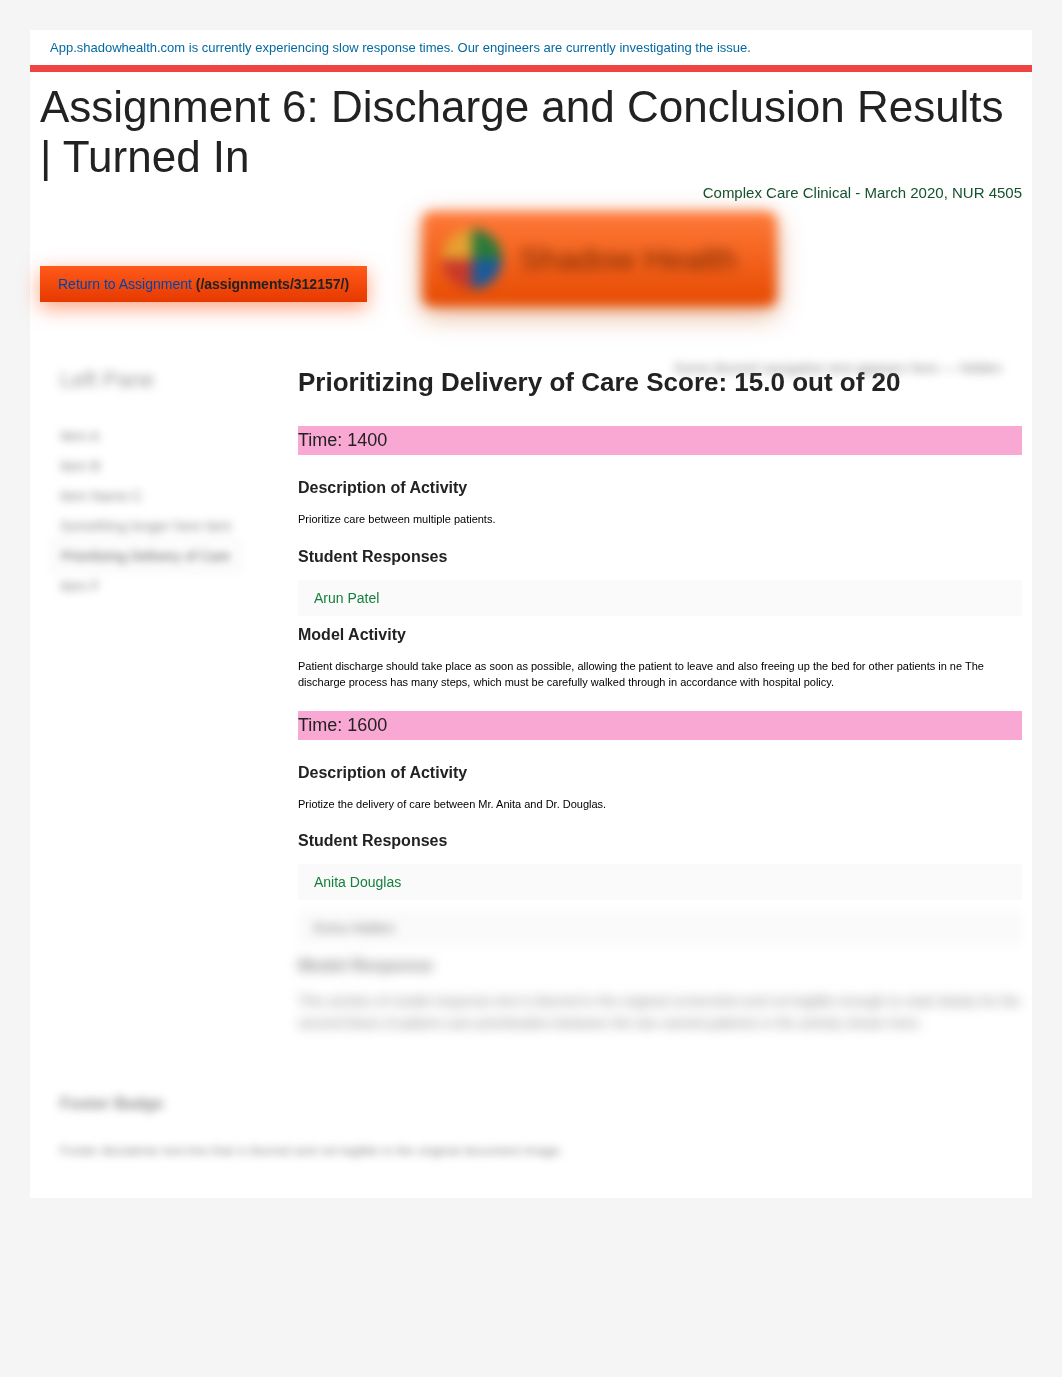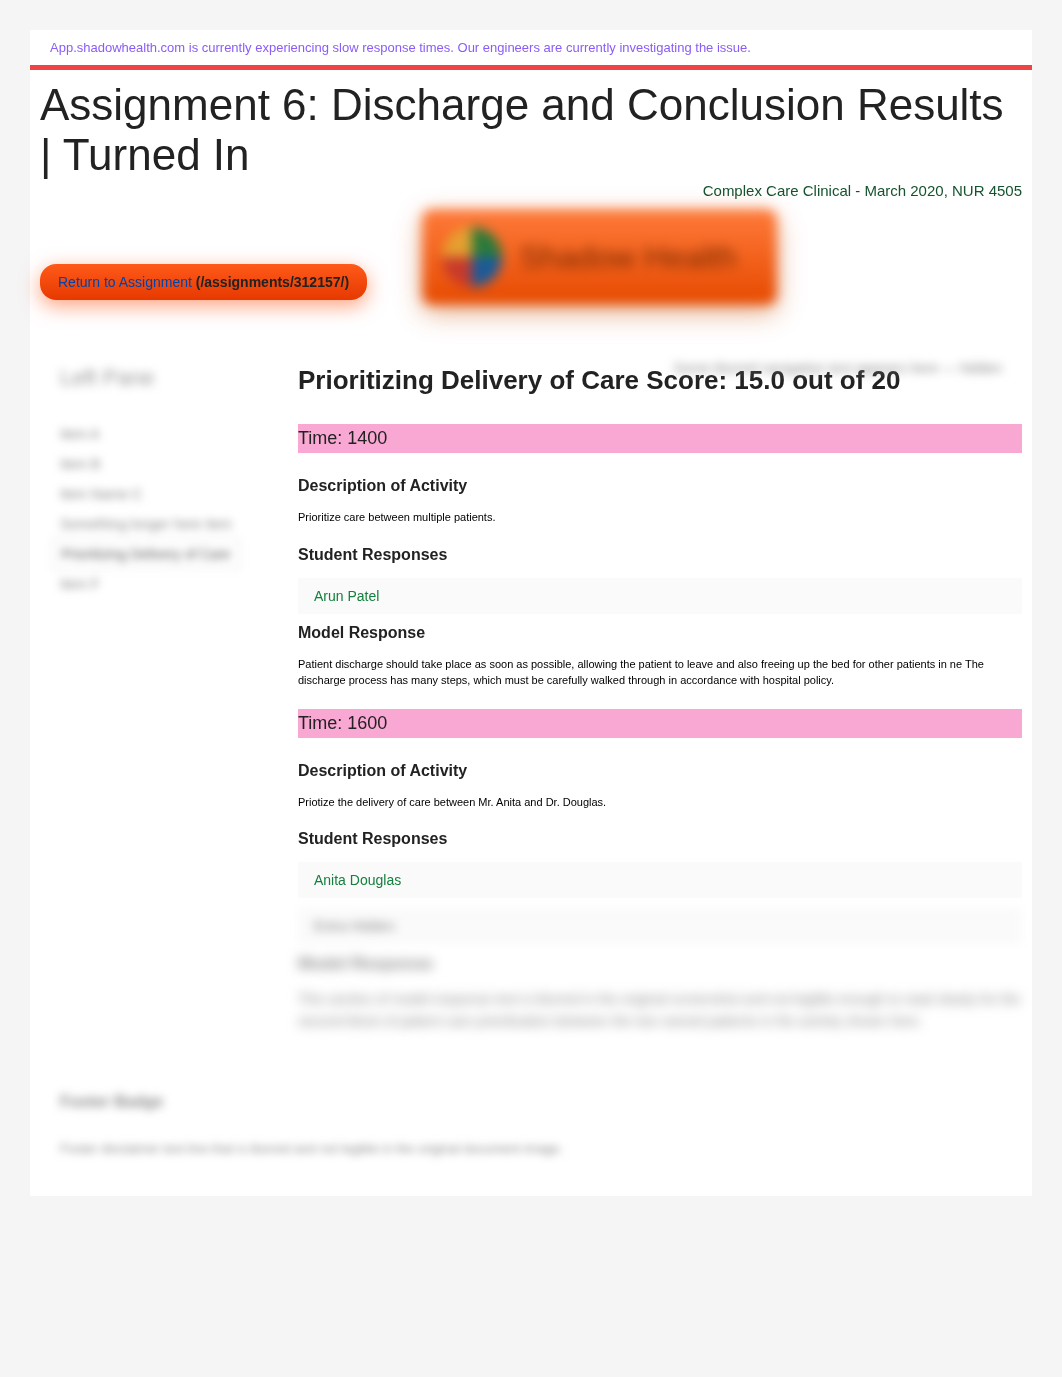--- a/index.html
+++ b/index.html
@@ -17,43 +17,43 @@
     .page-container {
       background: #fff;
       margin: 30px 30px 0 30px;
       padding: 0;
       position: relative;
     }
     .alert-banner {
       background: #fff;
       padding: 10px 20px;
       font-size: 13px;
-      color: #8b5cf6;
-      border-bottom: 5px solid #ef4444;
+      color: #0369a1;
+      border-bottom: 7px solid #ef4444;
     }
     .header-section {
       padding: 10px 10px 0 10px;
     }
     .page-title {
       font-size: 44px;
       font-weight: 400;
       color: #222;
       margin-bottom: 2px;
     }
     .course-info {
       font-size: 15px;
       color: #14532d;
       text-align: right;
     }
     .return-button {
       display: inline-block;
       background: #ff4500;
       background: linear-gradient(to bottom, #ff5a1a, #e63900);
       padding: 10px 18px;
-      border-radius: 16px;
+      border-radius: 0;
       font-size: 14px;
       color: #fff;
       margin-bottom: 12px;
       box-shadow: 0 6px 20px rgba(255, 69, 0, 0.5);
     }
     .return-button .link-text {
       color: #0044aa;
     }
     .return-button .path-text {
       color: #222;
@@ -232,21 +232,21 @@
 
     <div class="main-content">
 
       <h2 class="score-title">Prioritizing Delivery of Care Score: 15.0 out of 20</h2>
 
       <div class="time-label">Time: 1400</div>
       <h3 class="section-heading">Description of Activity</h3>
       <p class="body-text">Prioritize care between multiple patients.</p>
       <h3 class="section-heading">Student Responses</h3>
       <div class="response-item">Arun Patel</div>
-      <h3 class="section-heading">Model Response</h3>
+      <h3 class="section-heading">Model Activity</h3>
       <p class="body-text">Patient discharge should take place as soon as possible, allowing the patient to leave and also freeing up the bed for other patients in ne The discharge process has many steps, which must be carefully walked through in accordance with hospital policy.</p>
 
       <div class="time-label">Time: 1600</div>
       <h3 class="section-heading">Description of Activity</h3>
       <p class="body-text">Priotize the delivery of care between Mr. Anita and Dr. Douglas.</p>
       <h3 class="section-heading">Student Responses</h3>
       <div class="response-item">Anita Douglas</div>
       <div class="response-item blurred">Extra Hidden</div>
 
       <div class="blurred-block">

